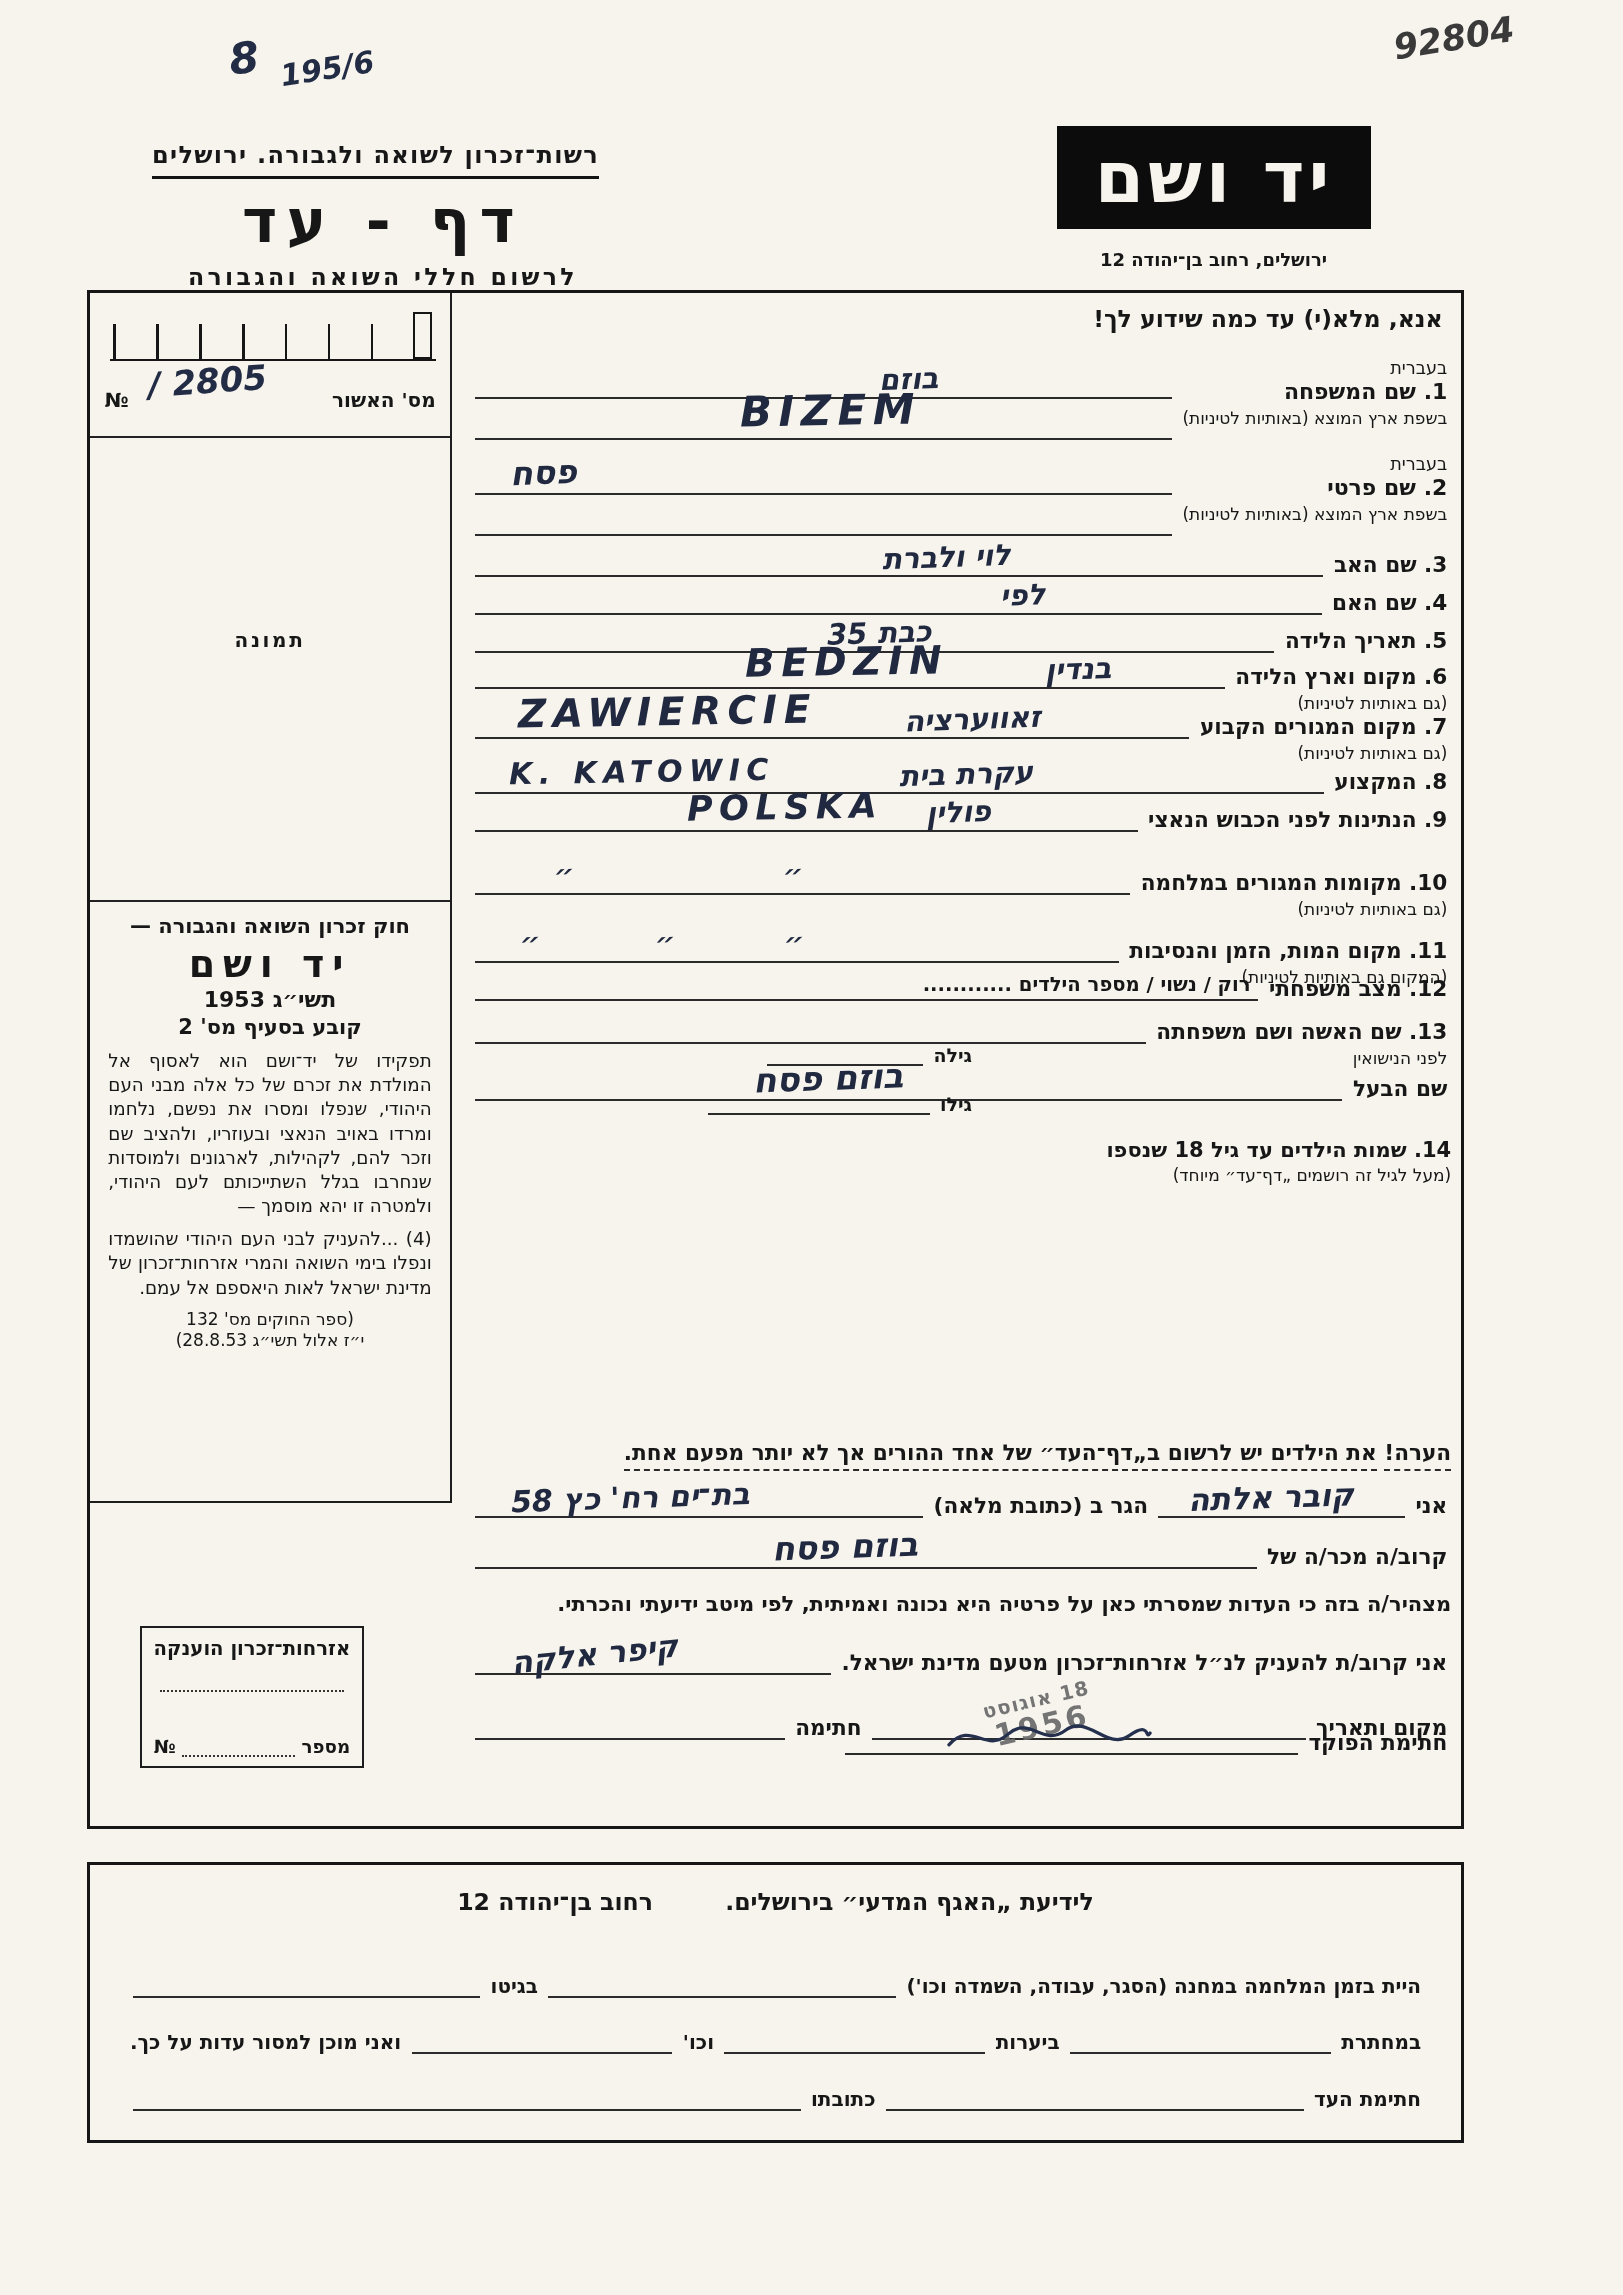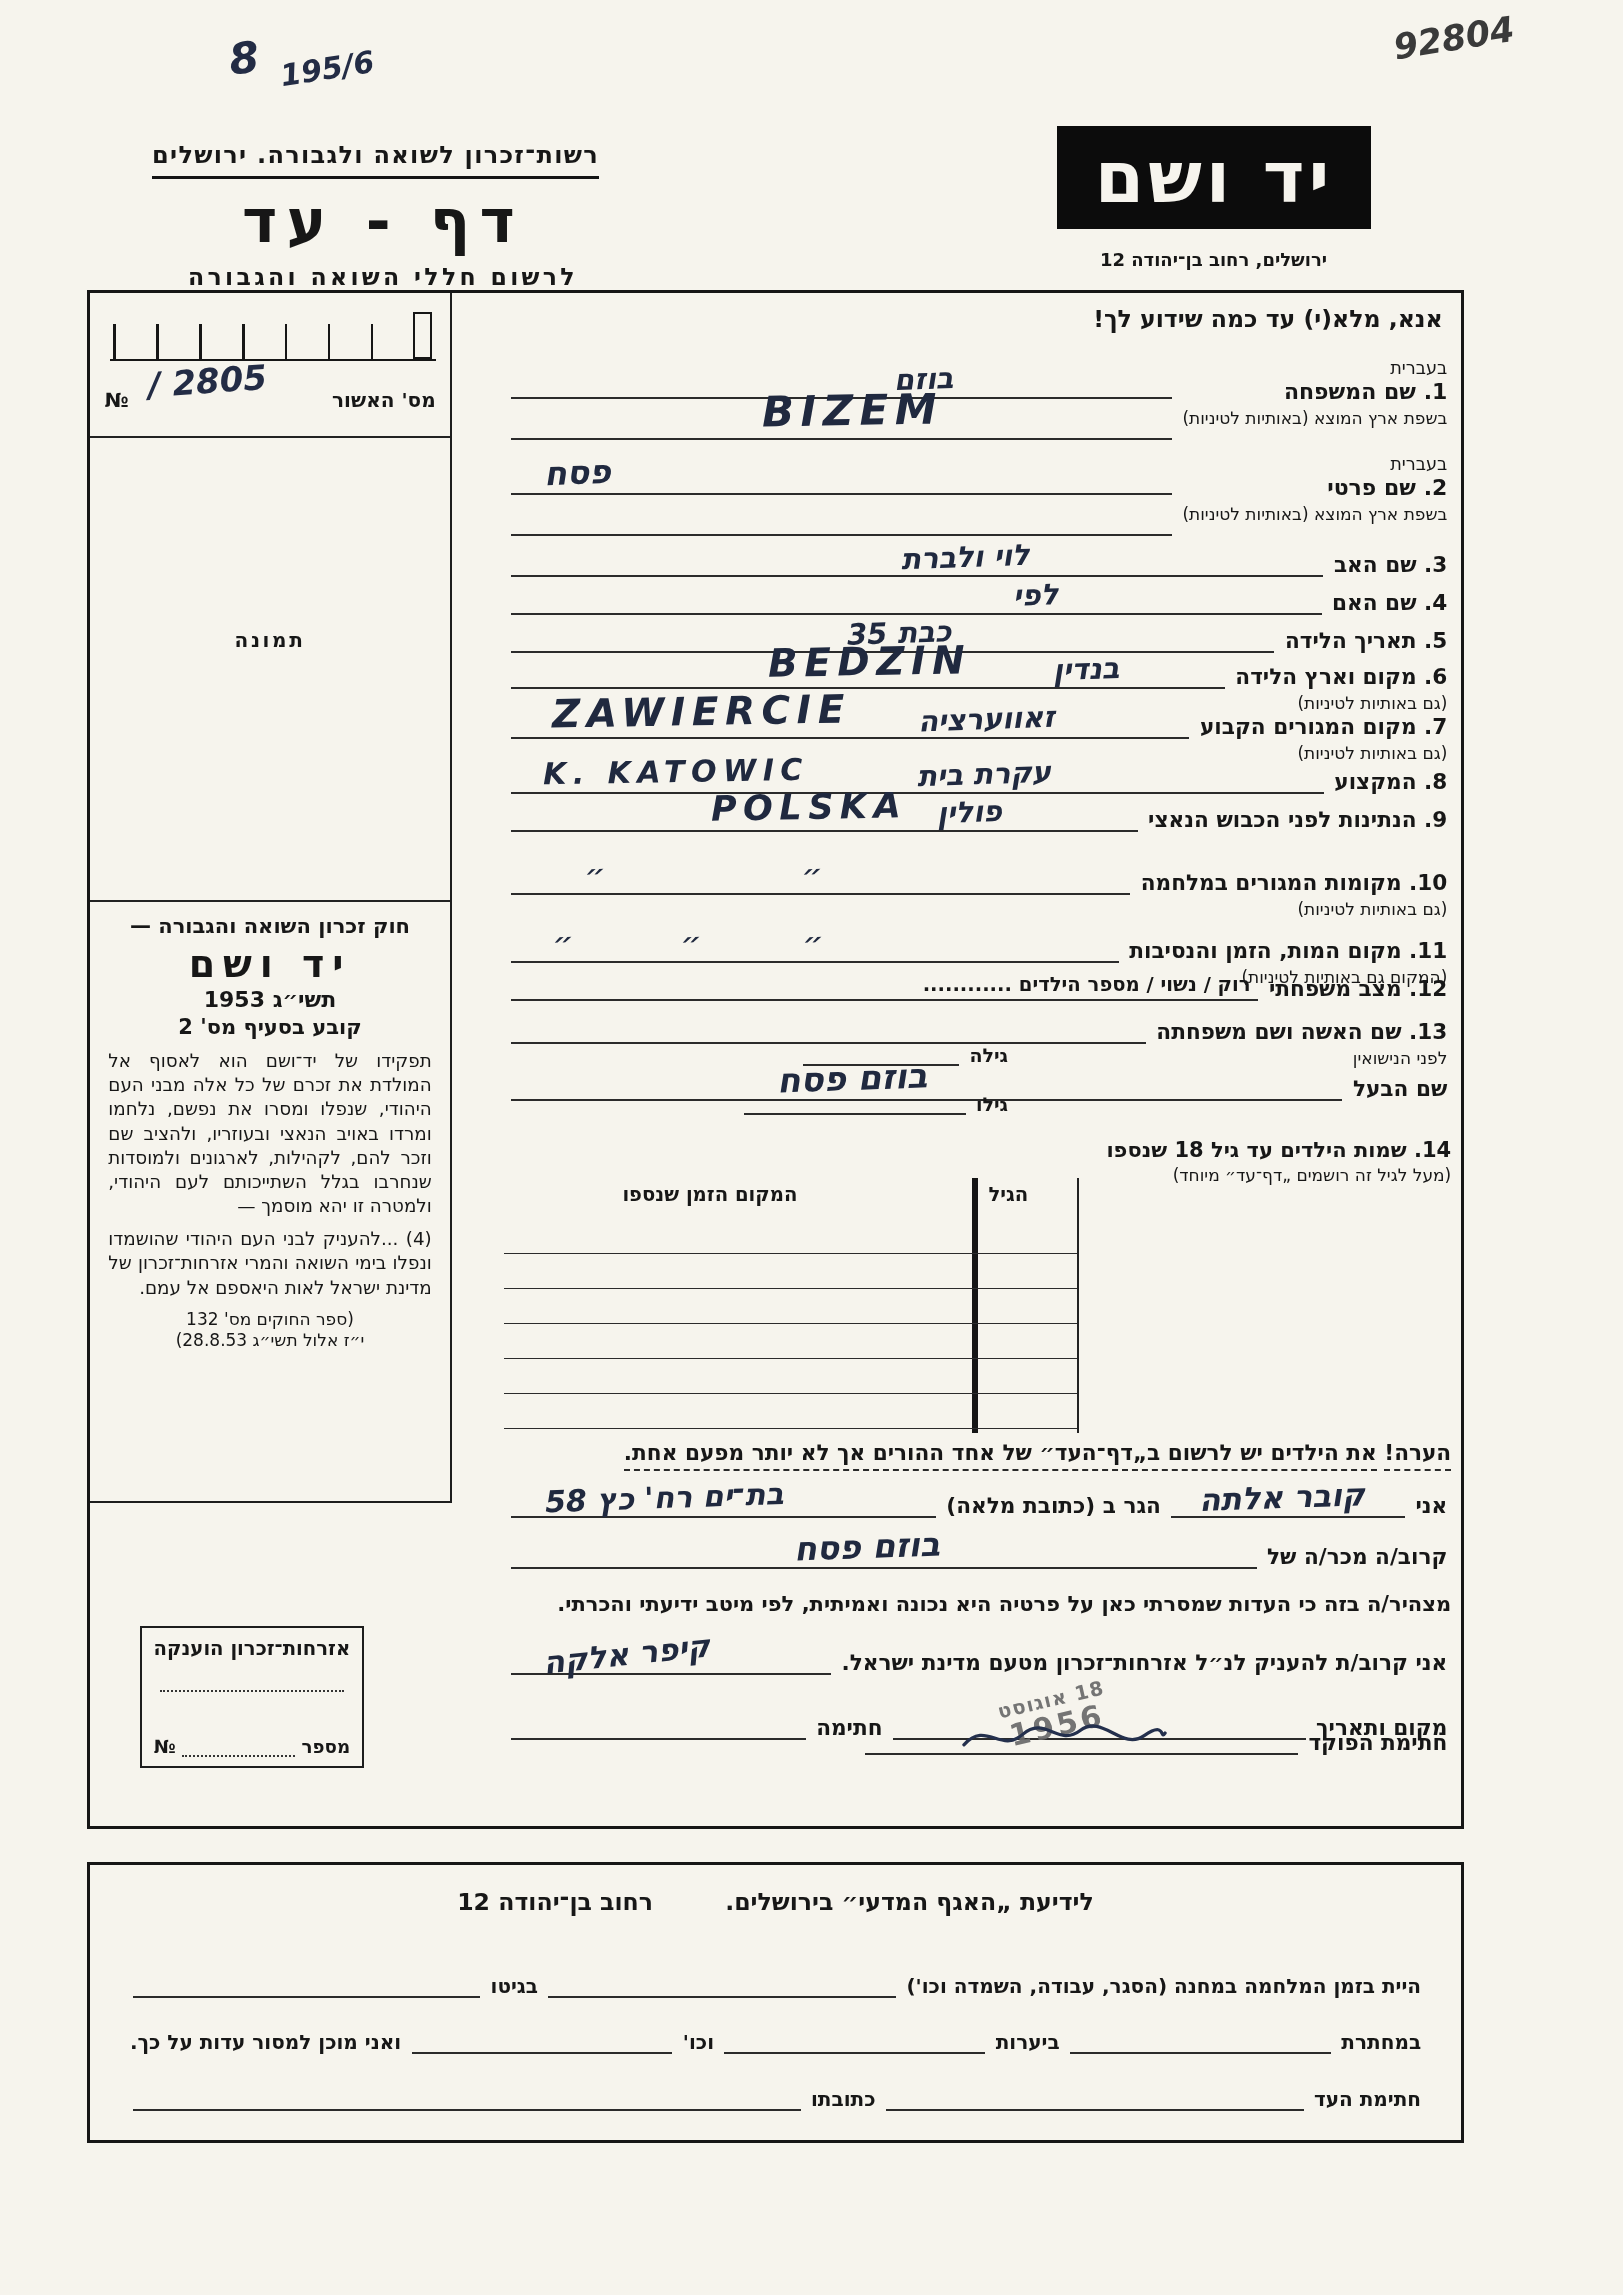--- a/index.html
+++ b/index.html
@@ -46,21 +46,21 @@
   .law-ref { font-size:17px; font-weight:500; margin-top:1.3px; }
 
   .citizen-box { position:absolute; left:50px; top:1333px; width:224px; height:142px; border:2.6px solid #1d1d1d; direction:rtl; padding:9.2px 11.8px; }
   .cb-title { font-size:19.6px; font-weight:700; text-align:center; white-space:nowrap; }
   .cb-line { margin:30px 6.5px 0 6.5px; border-bottom:2px dotted #333; height:1.3px; }
   .cb-bottom { position:absolute; left:11.8px; right:11.8px; bottom:9.2px; display:flex; align-items:flex-end; direction:rtl; }
   .cb-bottom span { font-size:18.3px; font-weight:700; white-space:nowrap; }
   .cb-line2 { flex:1; border-bottom:2px dotted #333; margin:0 6.5px; height:22px; }
 
   
-  .fields { position:absolute; left:362px; top:0; right:0; height:100%; direction:rtl;margin-left:36px; }
+  .fields { position:absolute; left:362px; top:0; right:0; height:100%; direction:rtl; }
   .intro { position:absolute; top:11.8px; right:18.3px; font-size:23.6px; font-weight:700; }
 
   .frow { position:absolute; right:9.8px; left:16.4px; display:flex; align-items:flex-end; direction:rtl; }
   .flabel { position:relative; font-size:21.6px; font-weight:700; white-space:nowrap; padding-right:3.9px; text-align:right; }
   .sub-hang { position:absolute; top:29px; right:3.9px; font-size:17px; font-weight:400; white-space:nowrap; }
   .fline { flex:1; position:relative; border-bottom:2px solid #2b2b2b; height:100%; margin-left:6.5px; margin-right:10.5px; }
   .on-line { position:absolute; right:7.9px; bottom:2.6px; font-size:19.6px; font-weight:700; white-space:nowrap; }
 
   .frow2 { position:absolute; right:9.8px; left:16.4px; display:flex; align-items:stretch; direction:rtl; }
   .flabel2 { position:relative; text-align:right; padding-right:3.9px; white-space:nowrap; }
@@ -319,33 +319,20 @@
       <div class="mini-row" style="top:789px;left:249px;width:275px;">
         <div class="flabel">גילו</div>
         <div class="fline"></div>
       </div>
 
       <div class="f14-label">
         <div class="mainlbl"><span>14.</span> <span>שמות הילדים עד גיל 18 שנספו</span></div>
         <div class="subbot">(מעל לגיל זה רושמים „דף־עד״ מיוחד)</div>
       </div>
 
-      <div class="children-table">
-        <div class="ct-head-place">המקום הזמן שנספו</div>
-        <div class="ct-head-age">הגיל</div>
-        <div class="ct-divider"></div>
-        <div class="ct-rows">
-          <div class="ct-row"></div>
-          <div class="ct-row"></div>
-          <div class="ct-row"></div>
-          <div class="ct-row"></div>
-          <div class="ct-row"></div>
-          <div class="ct-row"></div>
-        </div>
-      </div>
 
       <div class="note-row">
         <span class="u">הערה!</span>
         <span class="u">את הילדים יש לרשום ב„דף־העד״ של אחד ההורים אך לא יותר מפעם אחת.</span>
       </div>
 
       <div class="drow" style="top:1187px;">
         <span class="dlabel">אני</span>
         <div class="dline" style="flex:1.1;">
           <span class="hw" style="left:12%;font-size:31px;">קובר אלתה</span>

